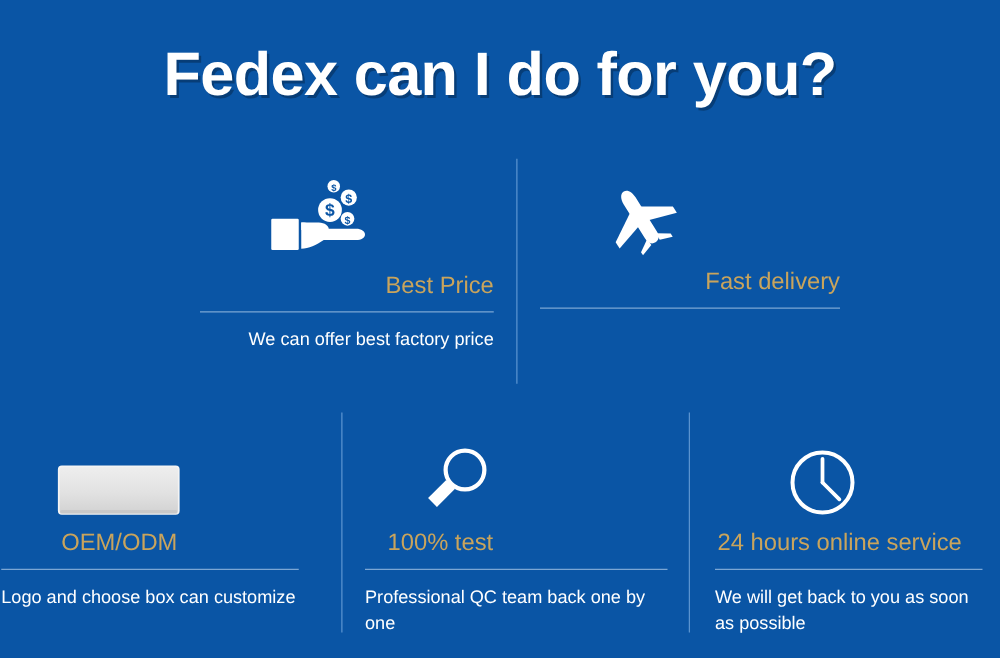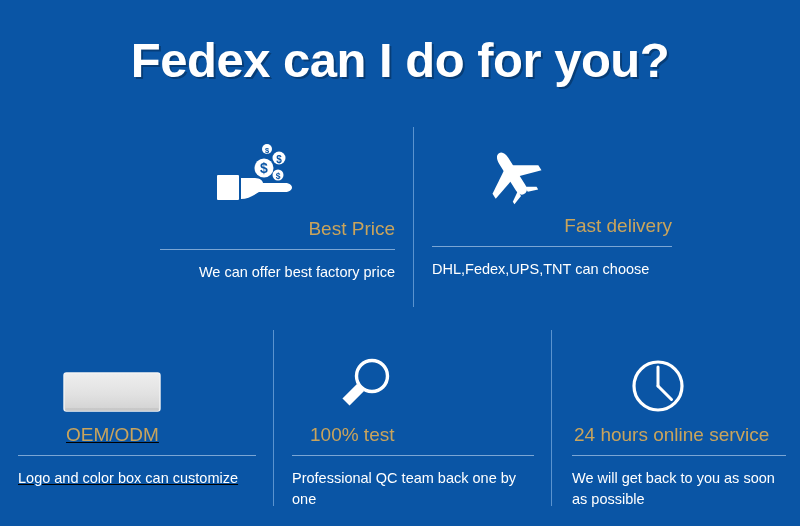--- a/index.html
+++ b/index.html
@@ -78,21 +78,21 @@
     margin-top: 12px;
   }
 
   
   .cell.r1 .heading { text-align: right; }
   .cell.r1 .desc    { text-align: right; }
 
   
   .cell.price    { left: 160px; top: 136px; width: 235px; }
   .cell.delivery { left: 432px; top: 133px; width: 240px; }
-  .cell.oem      { left: 18px;  top: 342px; width: 238px; text-decoration: underline; }
+  .cell.oem      { left: 1px;  top: 342px; width: 238px; }
   .cell.test     { left: 292px; top: 342px; width: 242px; }
   .cell.service  { left: 572px; top: 342px; width: 214px; }
 
   .cell.price .heading    { padding-left: 5px; }
   .cell.price .icon-wrap  { justify-content: flex-start; padding-left: 55px; }
   .cell.delivery .heading { padding-left: 4px; }
   .cell.delivery .icon-wrap { justify-content: flex-start; padding-left: 50px; }
   .cell.delivery .desc    { text-align: left; padding-left: 0px; }
 
   
@@ -163,42 +163,41 @@
             <path d="M35.5 20 L58 34 L58 40 L35.5 33 Z"></path>
 
             <path d="M27 45 L17 51.5 L17 54.5 L27 51 Z"></path>
             <path d="M35 45 L45 51.5 L45 54.5 L35 51 Z"></path>
           </g>
         </svg>
       </span>
     </div>
     <div class="heading">Fast delivery</div>
     <div class="rule"></div>
-    <div class="desc">DHL,Fedex,UPS,TNT can choose</div>
   </div>
 
   <div class="cell r2 oem">
     <div class="icon-wrap">
       <span class="icon">
         <svg width="100" height="44" viewBox="0 0 100 44">
           <defs>
             <linearGradient id="boxgrad" x1="0" y1="0" x2="0" y2="1">
               <stop offset="0%" stop-color="#eeeeee"></stop>
               <stop offset="55%" stop-color="#e2e2e2"></stop>
               <stop offset="100%" stop-color="#d2d2d2"></stop>
             </linearGradient>
           </defs>
           <rect x="2" y="3" width="96" height="38" rx="2.5" fill="url(#boxgrad)" stroke="#f4f4f4" stroke-width="1.4"></rect>
           <rect x="3" y="38" width="94" height="3" rx="1.5" fill="#c4c4c4" opacity="0.75"></rect>
         </svg>
       </span>
     </div>
     <div class="heading">OEM/ODM</div>
     <div class="rule"></div>
-    <div class="desc">Logo and color box can customize</div>
+    <div class="desc">Logo and choose box can customize</div>
   </div>
 
   <div class="cell r2 test">
     <div class="icon-wrap">
       <span class="icon">
         <svg width="62" height="58" viewBox="0 0 62 58">
           <circle cx="38" cy="20" r="15.5" fill="none" stroke="#ffffff" stroke-width="3.4"></circle>
           <path d="M26.5 31.5 L12 46" stroke="#ffffff" stroke-width="10" stroke-linecap="butt"></path>
         </svg>
       </span>

